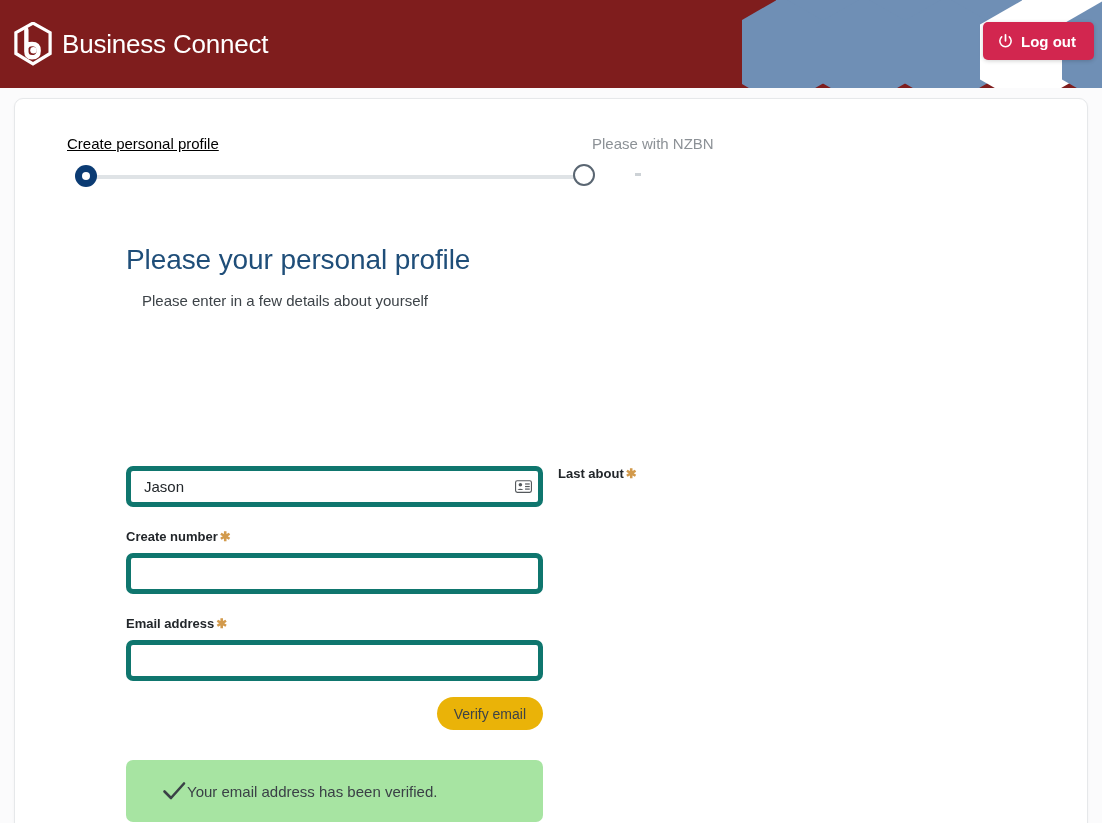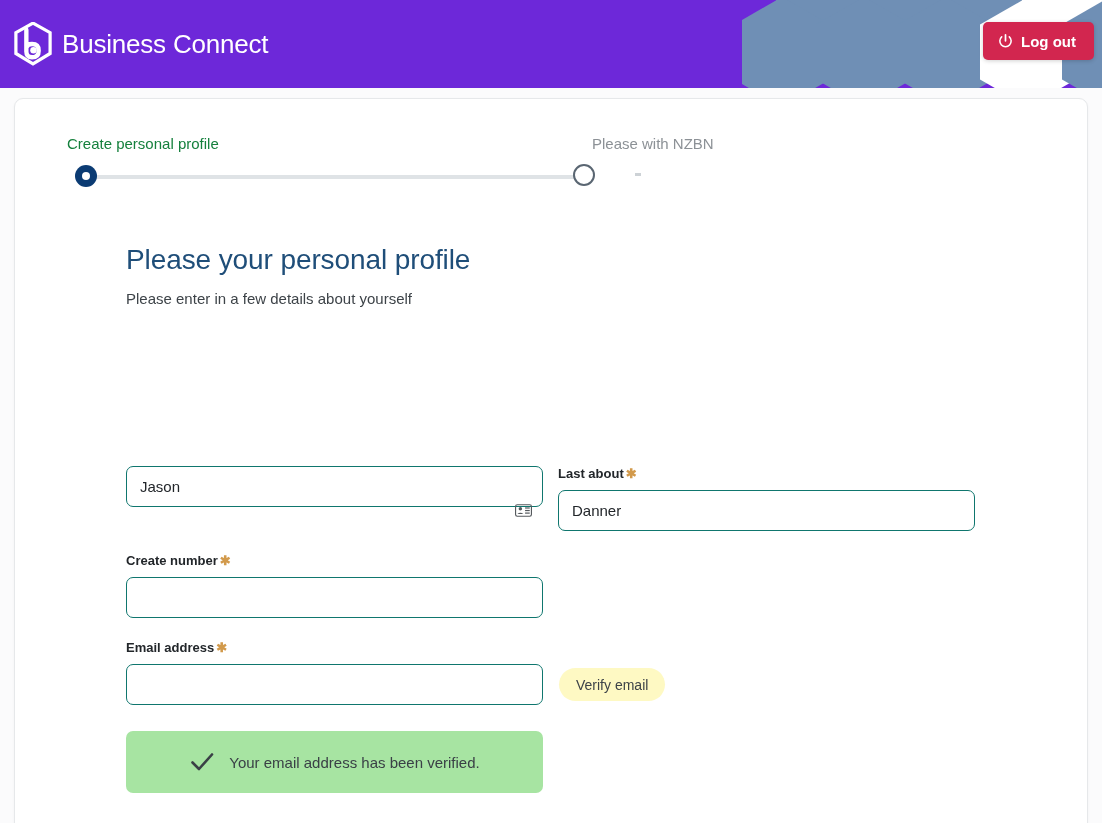--- a/index.html
+++ b/index.html
@@ -9,21 +9,21 @@
     overflow: hidden;
     background: #ffffff;
     font-family: "Liberation Sans", sans-serif;
   }
 
   
   .header {
     position: absolute;
     left: 0; top: 0;
     width: 1102px; height: 88px;
-    background: #6d28d9;
+    background: #7f1d1d;
     overflow: hidden;
   }
   .hex-pattern {
     position: absolute;
     right: 0; top: 0;
     width: 360px; height: 88px;
     overflow: hidden;
   }
   .hex {
     position: absolute;
@@ -97,21 +97,21 @@
     left: 52px; top: 36px;
     width: 700px;
   }
   .step-labels { position: relative; height: 22px; }
   .step-label {
     position: absolute;
     font-size: 15px;
     white-space: nowrap;
     top: 0;
   }
-  .step-label.active { color: #15803d; left: 0; }
+  .step-label.active { color: #000000; left: 0; text-decoration: underline; }
   .step-label.inactive { color: #8c9196; left: 525px; }
 
   .step-track {
     position: absolute;
     left: 22px; top: 40px;
     width: 504px; height: 4px;
     background: #dfe3e6;
     border-radius: 2px;
   }
   .step-dot {
@@ -154,21 +154,21 @@
   .page-title {
     font-size: 28px;
     color: #1f4e79;
     font-weight: 400;
     margin: 0 0 14px 0;
     letter-spacing: -0.1px;
   }
   .page-subtitle {
     font-size: 15px;
     color: #3d4348;
-    margin: 0;
+    margin: 16px;
   }
 
   .form-grid {
     position: absolute;
     left: 111px; top: 367px;
     width: 900px;
   }
   .field-row {
     position: relative;
     display: flex;
@@ -184,65 +184,63 @@
     margin-bottom: 9px;
   }
   .req {
     color: #d29a4c;
     font-size: 13px;
     margin-left: 2px;
   }
   .text-input {
     width: 417px;
     height: 41px;
-    border: 1px solid #0f766e;
+    border: 5px solid #0f766e;
     border-radius: 7px;
     padding: 0 32px 0 13px;
     font-size: 15px;
     color: #22262a;
     font-family: "Liberation Sans", sans-serif;
     background: #ffffff;
     outline: none;
   }
   .text-input::placeholder { color: #9aa0a6; }
 
   .autofill-icon {
     position: absolute;
     right: 11px;
     bottom: 12px;
     width: 17px; height: 17px;
     display: block;
   }
 
-  .inline-row { display: flex; align-items: flex-end; gap: 16px; }
+  .inline-row { display: flex; align-items: flex-end; gap: 16px; flex-direction: column; }
   .verify-btn {
     height: 33px;
     padding: 0 17px;
     border-radius: 17px;
     border: none;
-    background: #fef9c3;
+    background: #eab308;
     color: #3d4348;
     font-size: 14px;
     font-family: "Liberation Sans", sans-serif;
     cursor: pointer;
     white-space: nowrap;
     margin-bottom: 4px;
   }
 
   .success-box {
     width: 417px;
     min-height: 62px;
     background: #a7e4a2;
     border-radius: 7px;
     display: flex;
     align-items: center;
-    gap: 14px;
-    padding: 0 4px;
+    padding: 0 35px;
     margin-top: 26px;
-    justify-content: center;
   }
   .check-icon { width: 26px; height: 26px; display: block; flex: 0 0 auto; }
   .success-text { font-size: 15px; color: #3a4046; }
 </style>
 </head>
 <body>
 
 <div class="header">
 
   <div class="hex-pattern">
@@ -307,21 +305,20 @@
           <rect x="14.2" y="4.6" width="6.6" height="1.7" fill="#55595d"></rect>
           <rect x="14.2" y="8.2" width="6.6" height="1.7" fill="#55595d"></rect>
           <rect x="14.2" y="11.8" width="6.6" height="1.7" fill="#55595d"></rect>
         </svg>
       </div>
 
       <div class="field">
         <label class="field-label">
           <span>Last about</span><span class="req">✱</span>
         </label>
-        <input class="text-input" type="text" value="Danner" style="">
       </div>
     </div>
 
     <div class="field-row">
       <div class="field">
         <label class="field-label">
           <span>Create number</span><span class="req">✱</span>
         </label>
         <input class="text-input" type="text" value="" style="">
       </div>

